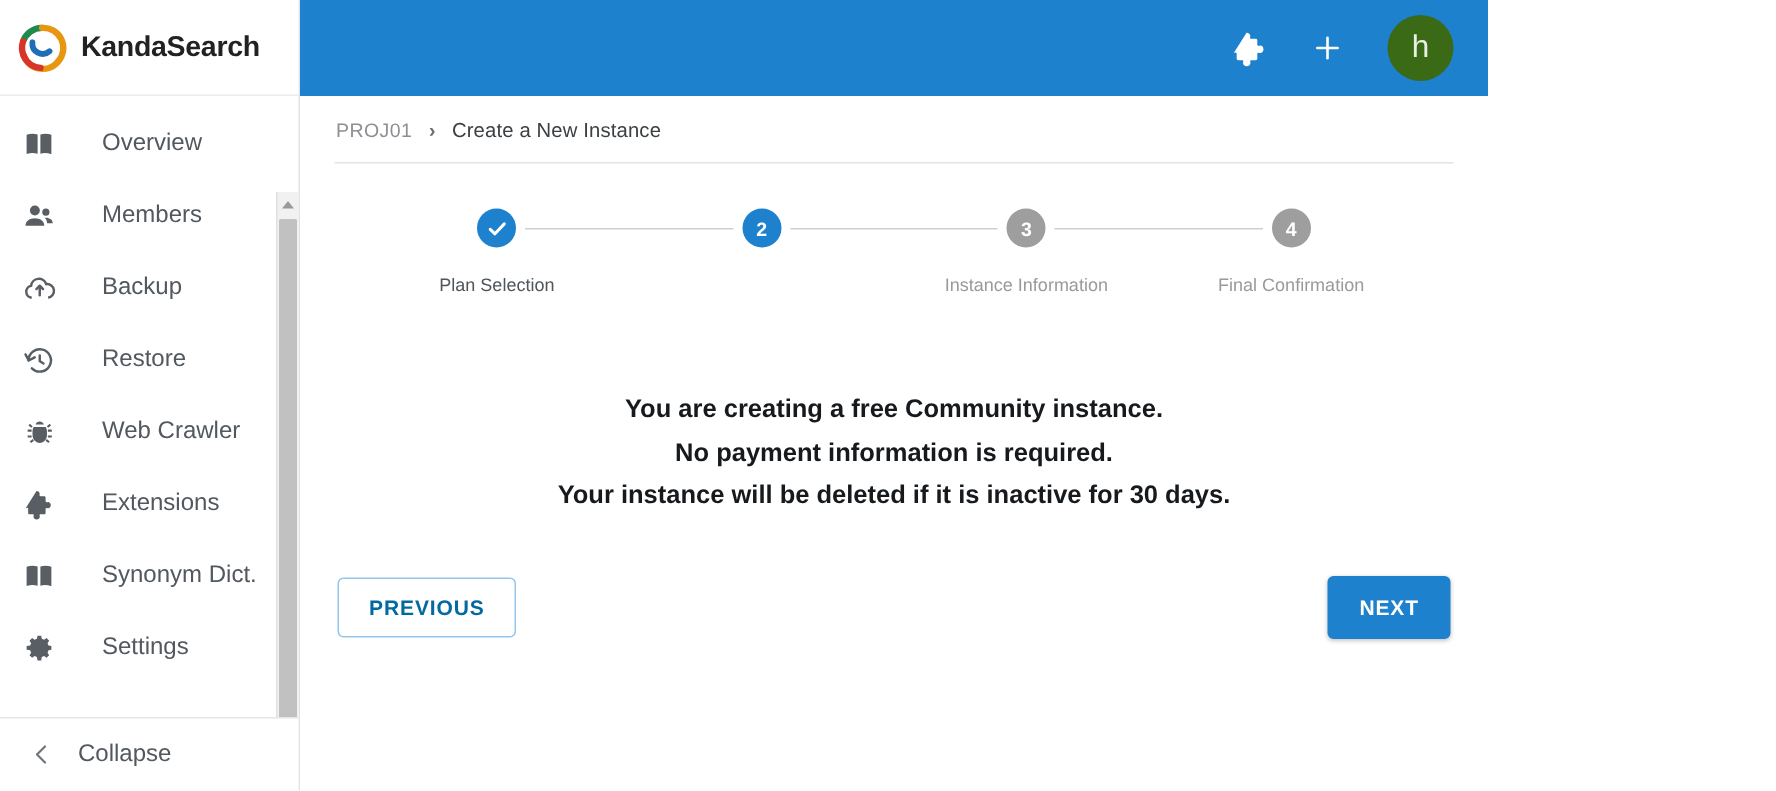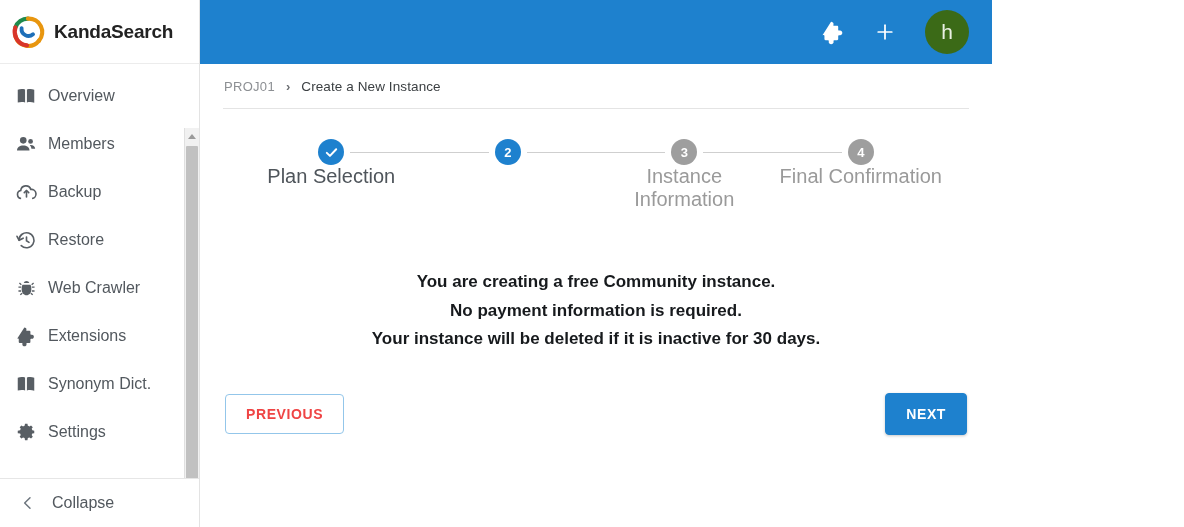--- a/index.html
+++ b/index.html
@@ -56,21 +56,21 @@
     flex: 1 1 auto;
     overflow: hidden;
     padding-top: 8px;
   }
 
   .nav-list { list-style: none; }
 
   .nav-item {
     display: flex;
     align-items: center;
-    gap: 10px;
+    gap: 30px;
     height: 48px;
     padding-left: 14px;
     color: #5a6268;
     white-space: nowrap;
     cursor: pointer;
   }
   .nav-icon {
     width: 24px; height: 24px;
     flex: 0 0 24px;
     display: flex; align-items: center; justify-content: center;
@@ -237,21 +237,22 @@
     top: 13px;
     left: calc(50% + 19px);
     width: calc(100% - 38px);
     height: 1px;
     background: #cfcfcf;
     z-index: 1;
   }
   .step:last-child .step-line { display: none; }
 
   .step-label {
-    font-size: 20px;
+    margin-top: 14px;
+    font-size: 12px;
     color: #9a9a9a;
     text-align: center;
     line-height: 23px;
     max-width: 190px;
   }
   .step.done .step-label { color: #4f555b; }
   .step.active .step-label { color: #4f555b; }
 
   
   .message {
@@ -277,21 +278,21 @@
     font-size: 14px;
     font-weight: 700;
     letter-spacing: 0.6px;
     border-radius: 4px;
     cursor: pointer;
     font-family: "Liberation Sans", sans-serif;
   }
   .btn-outline {
     background: #ffffff;
     border: 1px solid #93c6ea;
-    color: #ef4444;
+    color: #0369a1;
     padding: 11px 20px;
   }
   .btn-primary {
     background: #1e81ce;
     border: 1px solid #1e81ce;
     color: #ffffff;
     padding: 12px 20px;
     box-shadow: 0 1px 3px rgba(0,0,0,0.22);
     margin-left: 20px;
   }

